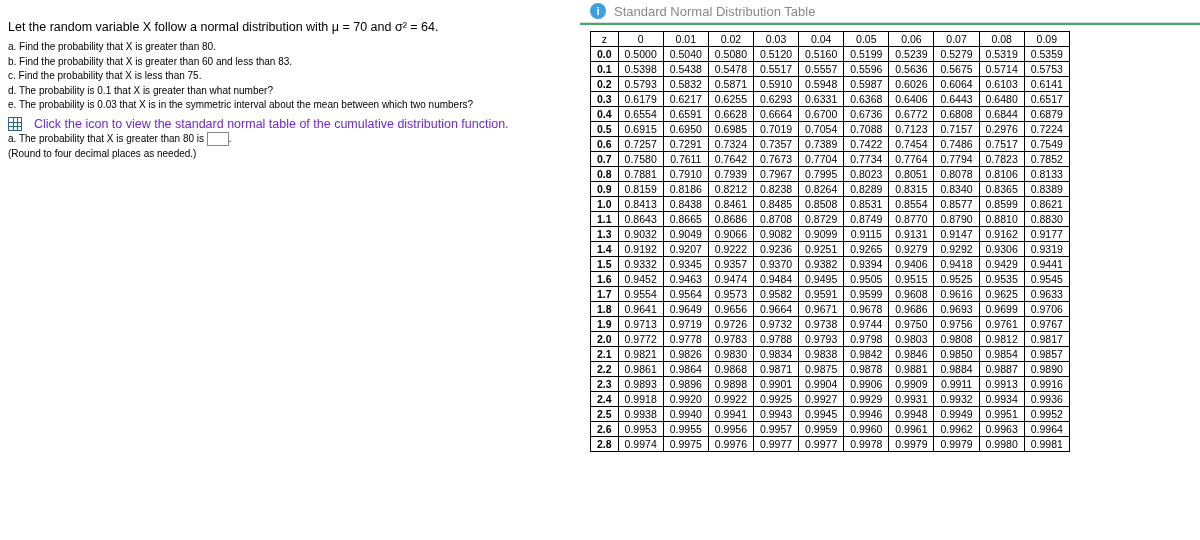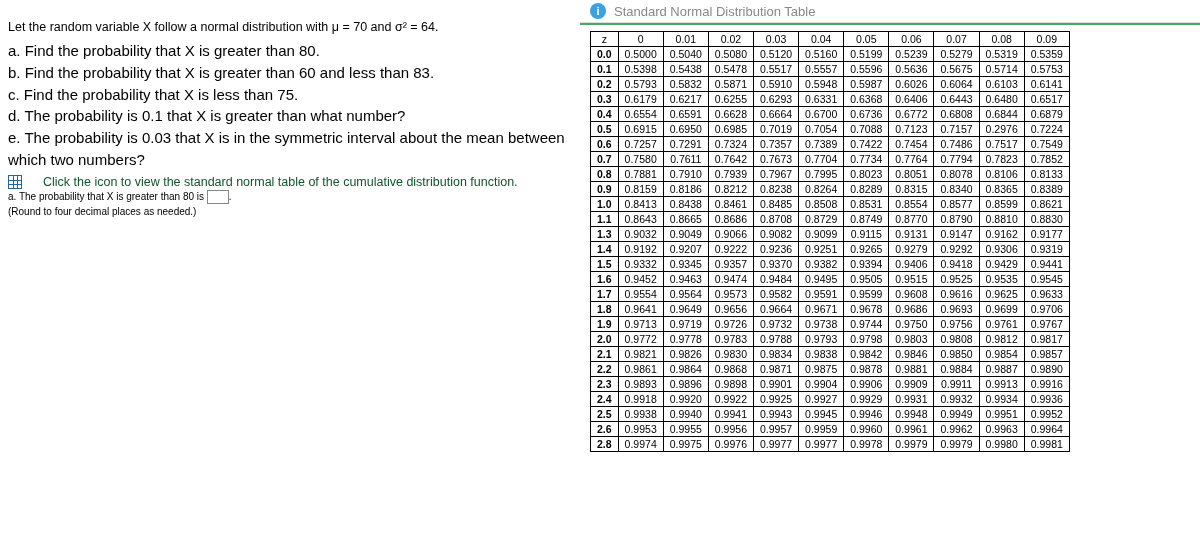--- a/index.html
+++ b/index.html
@@ -1,21 +1,21 @@
 <!DOCTYPE html>
 <html><head>
 <meta charset="utf-8">
 <style>
   *{box-sizing:border-box;margin:0;padding:0}
   body{font:12px Arial,sans-serif;color:#000;background:#fff;display:flex;width:1200px;height:540px}
   .left{width:580px;padding:18px 8px;flex:none}
   .left .intro{font-size:12.5px;line-height:1.45}
   .left ol{list-style:none;margin-top:4px}
-  .left li{font-size:15px;line-height:1.45}
-  .linkline{color:#14532d;display:flex;align-items:flex-start;gap:21px;margin-top:4px;font-size:12.5px}
+  .left li{font-size:10px;line-height:1.45}
+  .linkline{color:#6d28d9;display:flex;align-items:flex-start;gap:12px;margin-top:4px;font-size:12.5px}
   .grid-icon{width:14px;height:14px;display:inline-block;border:1px solid #2a6496;position:relative}
   .grid-icon::before,.grid-icon::after{content:"";position:absolute;background:#2a6496}
   .grid-icon::before{top:4px;left:0;right:0;height:1px;box-shadow:0 4px 0 #2a6496}
   .grid-icon::after{left:4px;top:0;bottom:0;width:1px;box-shadow:4px 0 0 #2a6496}
   .ans{margin-top:0;font-size:10px;line-height:1.55}
   .blank{display:inline-block;width:22px;height:14px;border:1px solid #888;vertical-align:middle;background:#fff}
   .right{flex:1;display:flex;flex-direction:column;min-width:0}
   .titlebar{background:#fff;padding:3px 10px;font-size:13px;color:#888;display:flex;align-items:center;gap:8px;border-bottom:1px solid #ddd}
   .info-icon{width:16px;height:16px;border-radius:50%;background:#3da0e3;color:#fff;font:700 11px/16px Arial;text-align:center}
   .tablewrap{border-top:2px solid #4a6;overflow:auto;padding:6px 10px}

